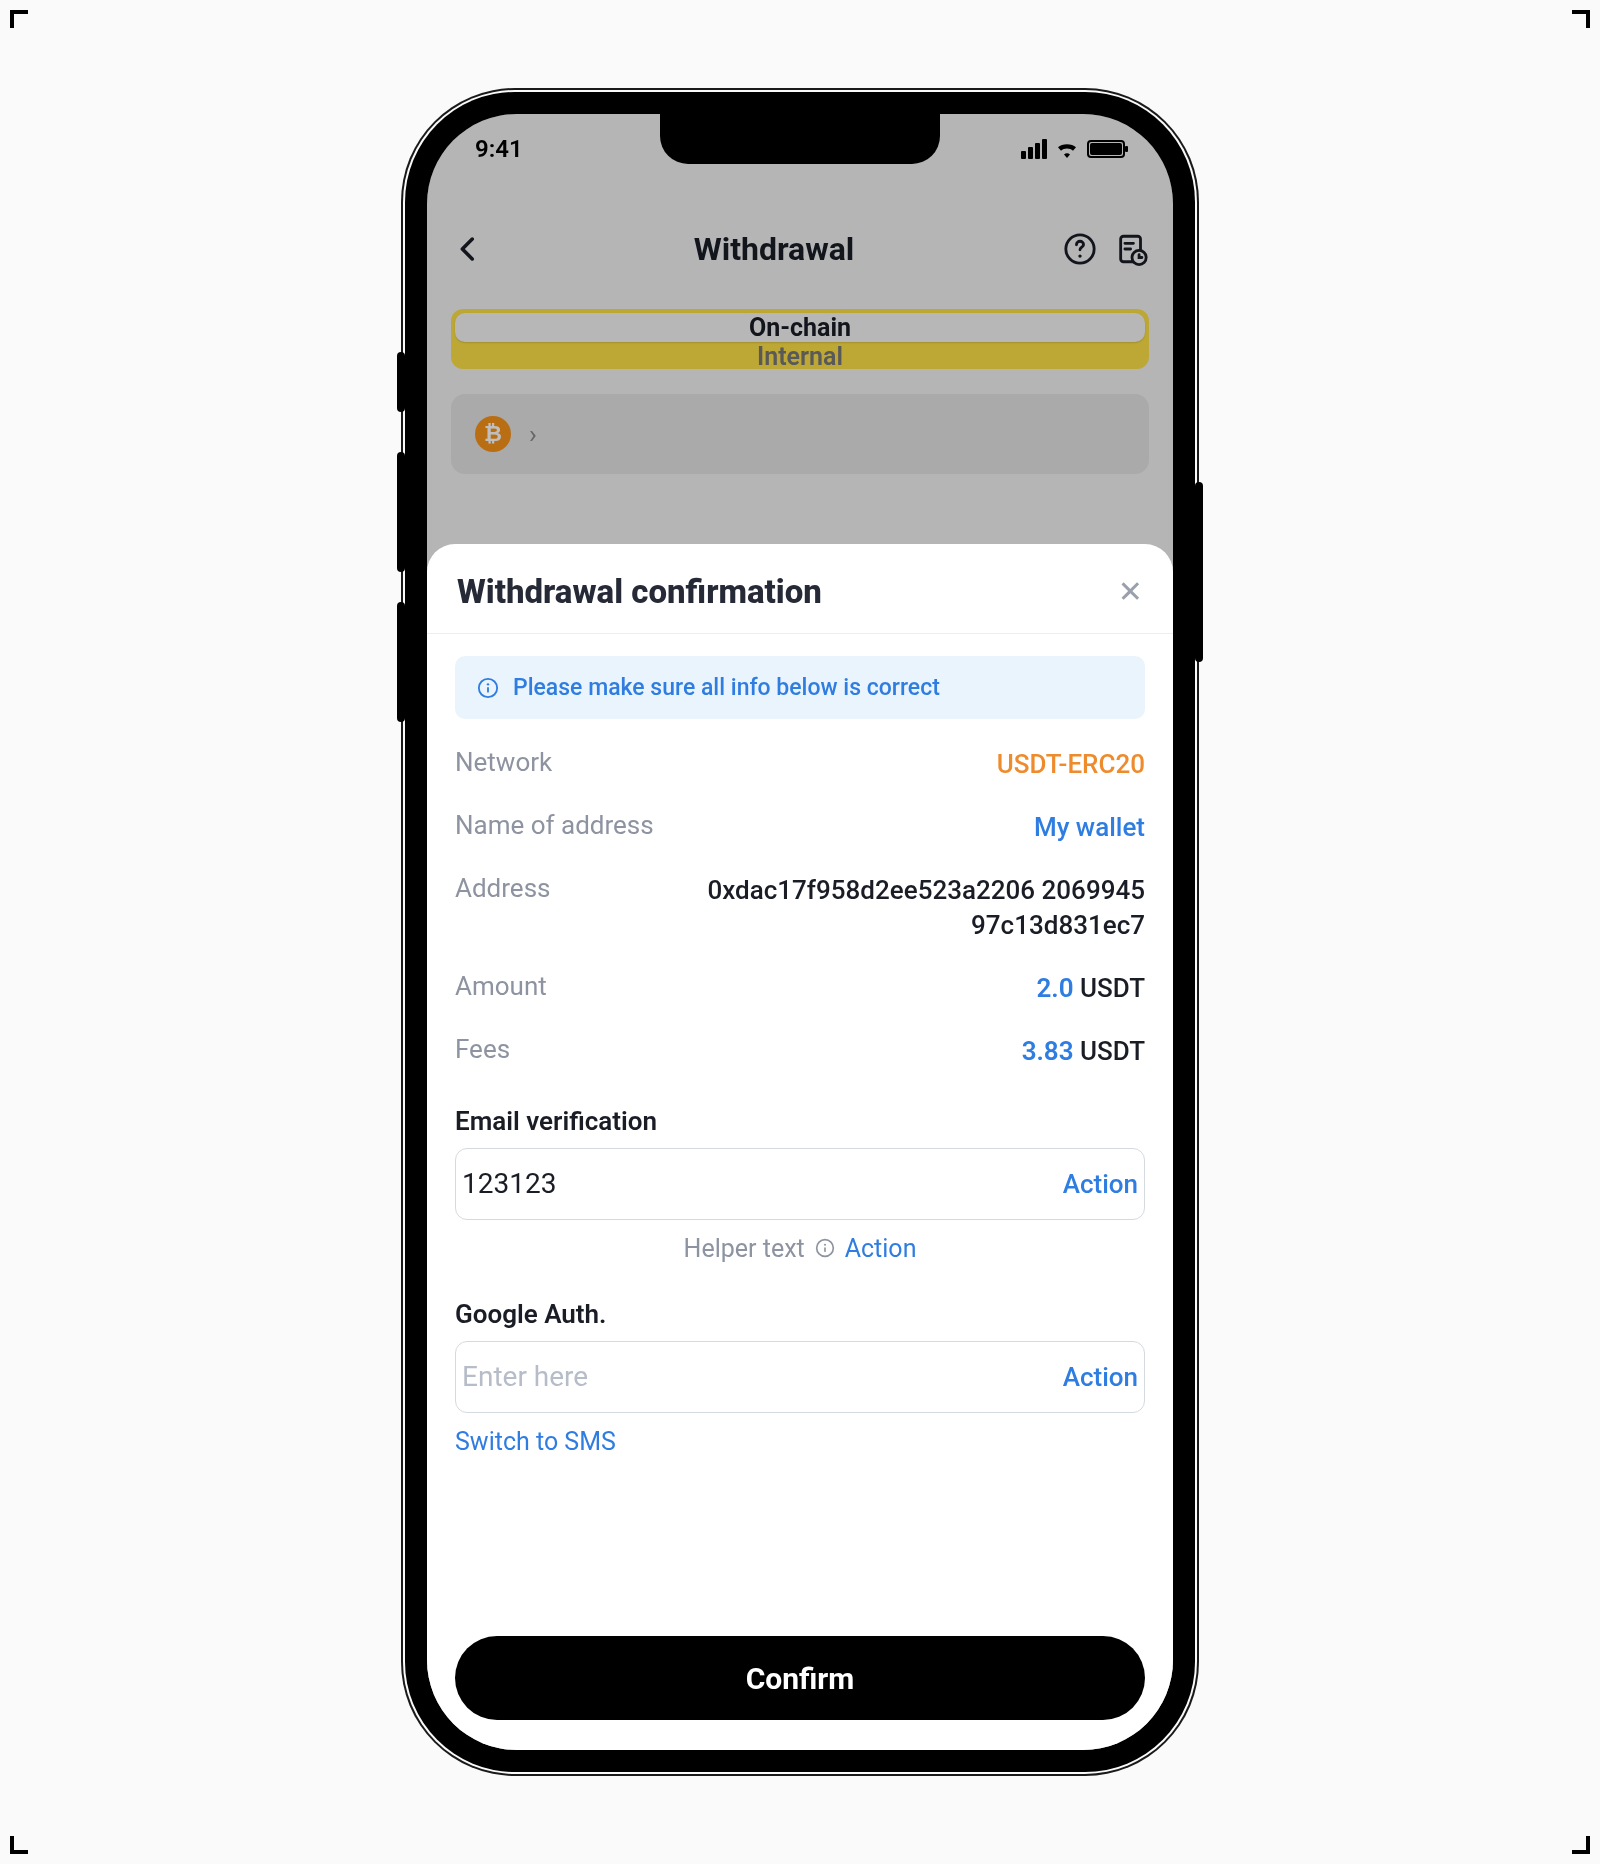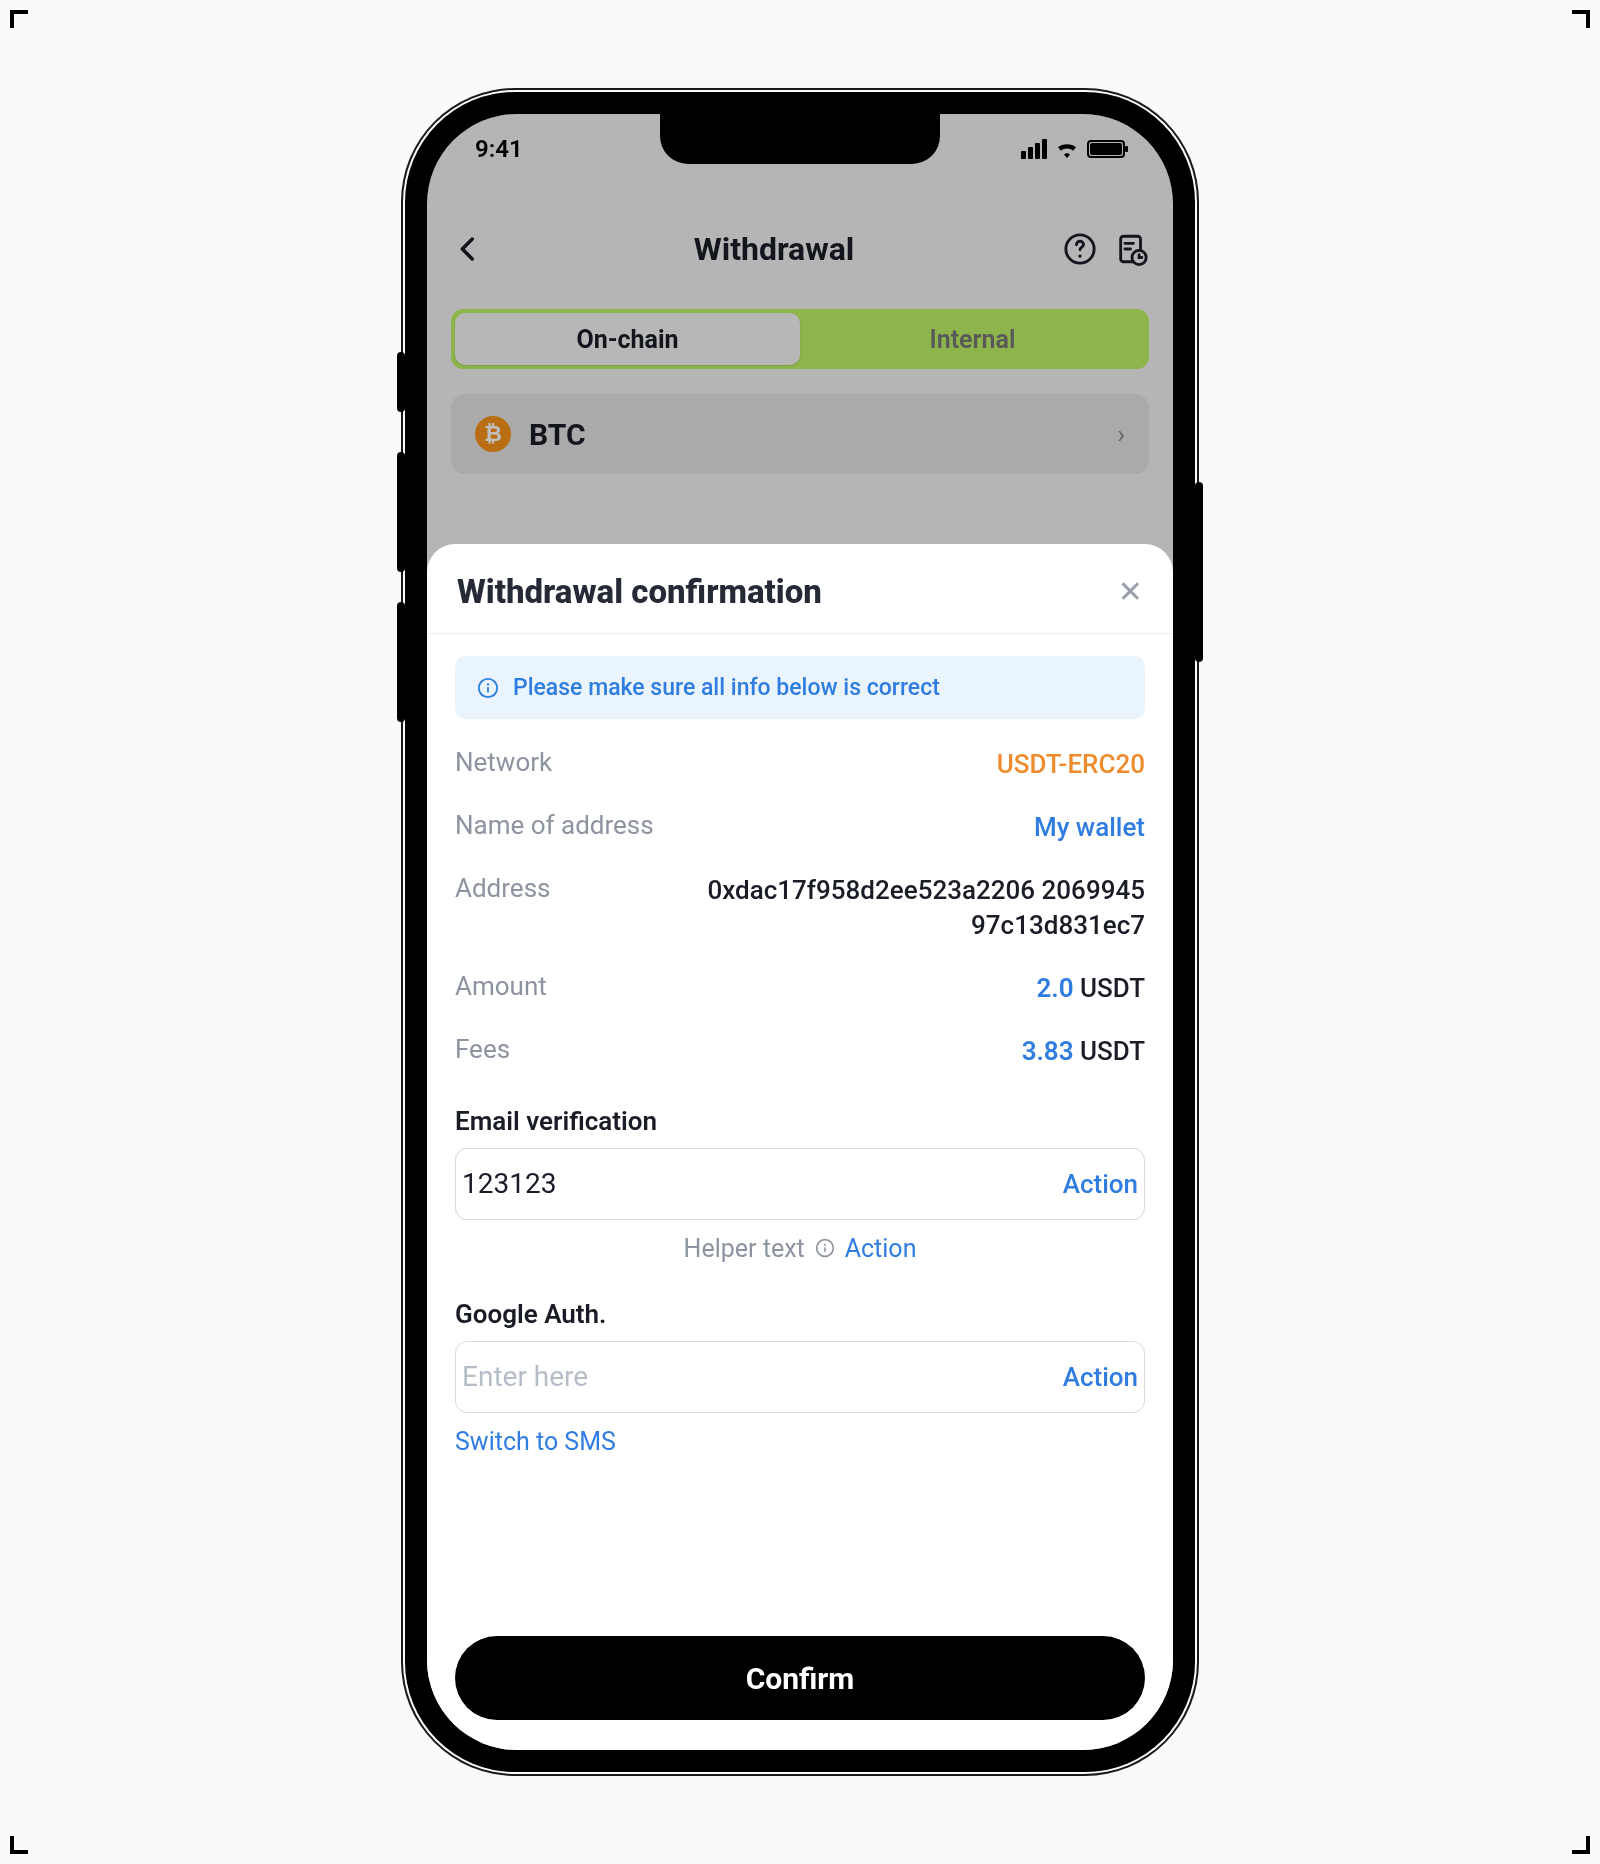--- a/index.html
+++ b/index.html
@@ -36,21 +36,21 @@
   .battery::after { content:""; position:absolute; right:-5px; top:4px; width:3px; height:6px; background:#000; border-radius:1px; }
   .battery .fill { position:absolute; inset:1px; background:#000; border-radius:2px; }
 
   
   .nav { position:absolute; top:100px; left:0; right:0; height:70px; display:flex; align-items:center; justify-content:space-between; padding: 0 24px; z-index:2; }
   .nav .title { font-size:32px; font-weight:700; color:#1a1d26; }
   .nav .right-icons { display:flex; gap:18px; align-items:center; }
   .nav svg { width:34px; height:34px; }
 
   
-  .seg { position:absolute; top:195px; left:24px; right:24px; height:60px; background:#bef264; border-radius:12px; display:flex; padding:4px; z-index:2; }
+  .seg { position:absolute; top:195px; left:24px; right:24px; height:60px; background:#fde047; border-radius:12px; display:flex; padding:4px; z-index:2;flex-direction:column; }
   .seg .opt { flex:1; display:flex; align-items:center; justify-content:center; font-size:25px; font-weight:600; color:#777; border-radius:10px; }
   .seg .opt.active { background:#f5f5f5; color:#1a1d26; box-shadow:0 1px 2px rgba(0,0,0,0.15); font-weight:700; }
 
   
   .coin-row { position:absolute; top:280px; left:24px; right:24px; height:80px; background:#e3e3e3; border-radius:14px; display:flex; align-items:center; padding:0 24px; z-index:2; }
   .coin-row .coin-icon { width:36px; height:36px; background:#f7931a; color:#fff; border-radius:50%; display:flex; align-items:center; justify-content:center; font-weight:700; font-size:22px; margin-right:18px; }
   .coin-row .coin-name { font-size:30px; font-weight:700; color:#1a1d26; flex:1; }
   .coin-row .chev { color:#888; font-size:26px; }
 
   
@@ -138,21 +138,20 @@
       </div>
     </div>
 
     <div class="seg">
       <div class="opt active">On-chain</div>
       <div class="opt">Internal</div>
     </div>
 
     <div class="coin-row">
       <div class="coin-icon">₿</div>
-      <div class="coin-name">BTC</div>
       <div class="chev">›</div>
     </div>
 
     <div class="dim"></div>
 
     <div class="sheet">
       <div class="sheet-head">
         <h2>Withdrawal confirmation</h2>
         <span class="close">✕</span>
       </div>

